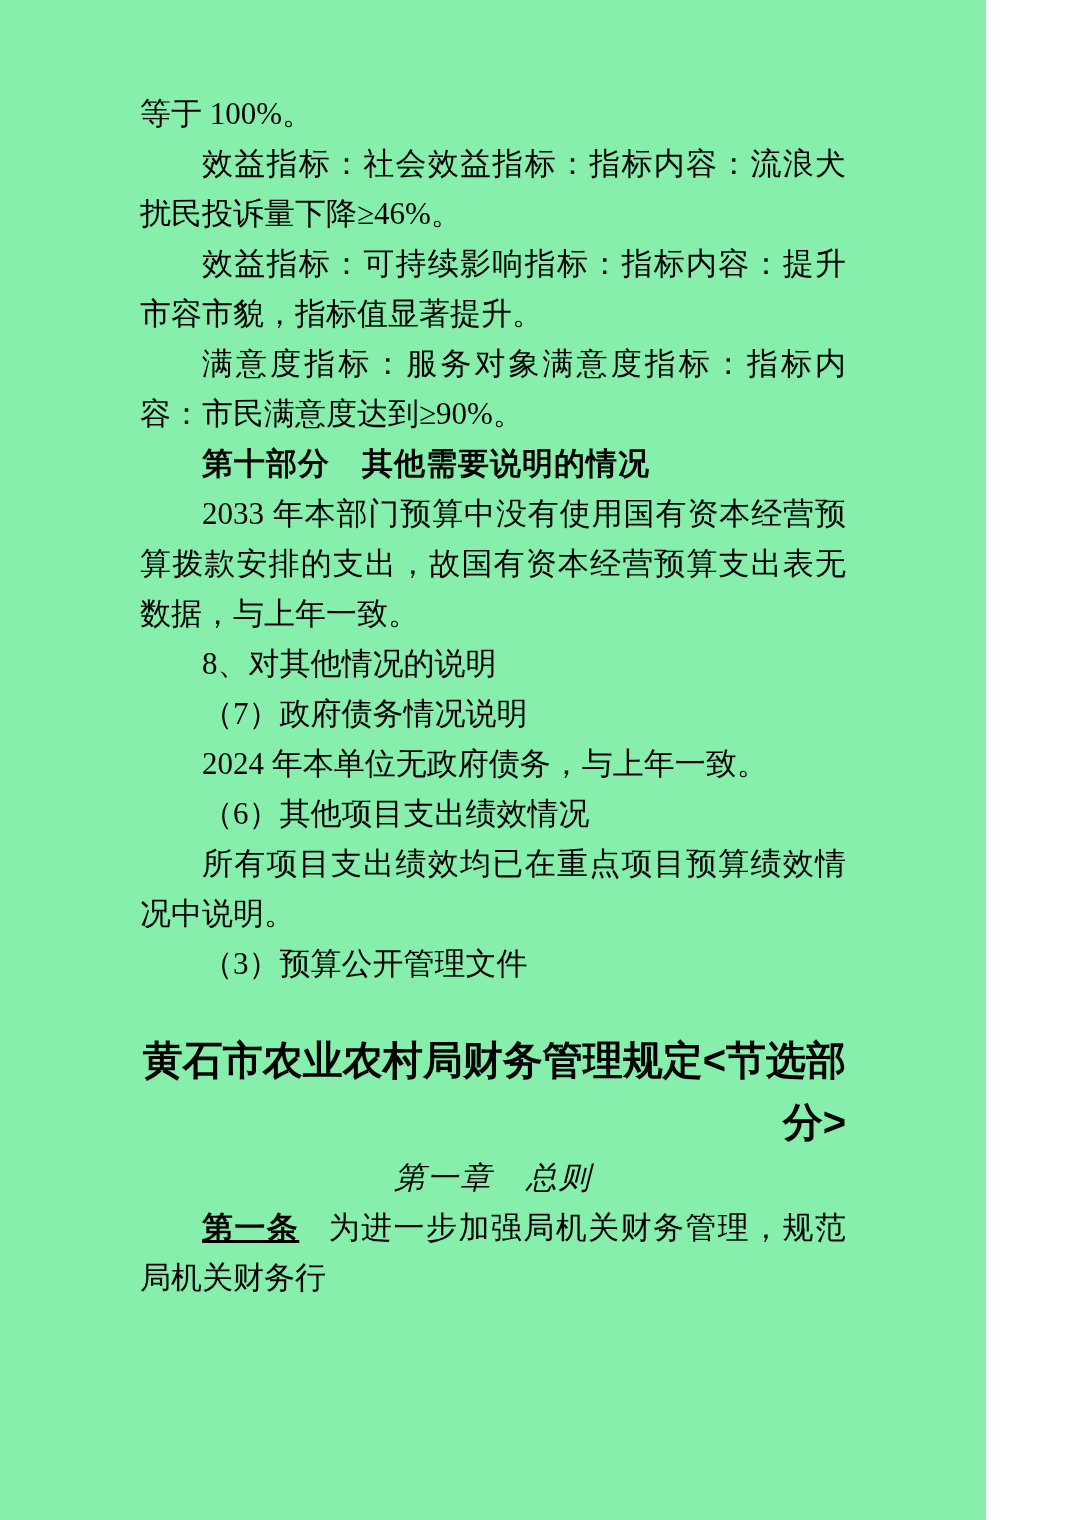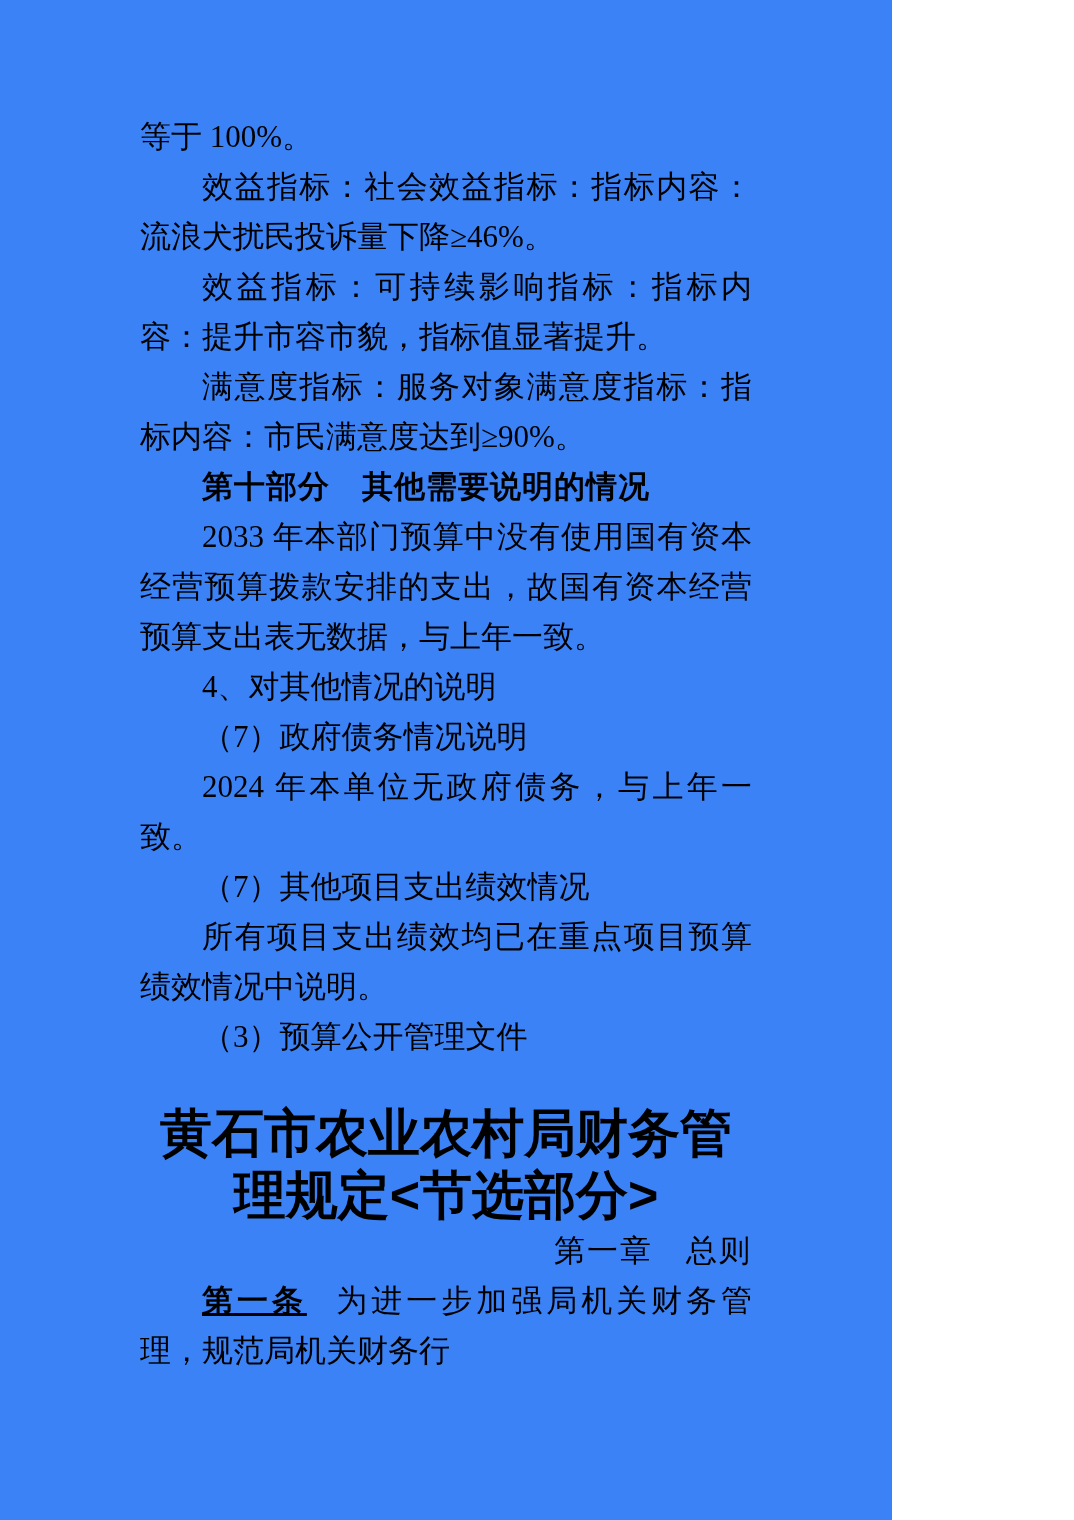--- a/index.html
+++ b/index.html
@@ -2,25 +2,25 @@
 <html lang="zh"><head>
 <meta charset="utf-8">
 <style>
   html, body {
     margin: 0;
     padding: 0;
     background: #ffffff;
   }
   .page {
     position: relative;
-    width: 892px;
+    width: 986px;
     height: 1520px;
-    background: #3b82f6;
+    background: #86efac;
     box-sizing: border-box;
-    padding: 112px 140px 0 140px;
+    padding: 89px 140px 0 140px;
     overflow: hidden;
   }
   .doc {
     color: #000000;
     font-family: "Liberation Serif", "DejaVu Serif", serif;
     font-size: 31px;
     line-height: 50px;
     text-align: justify;
     text-justify: inter-ideograph;
   }
@@ -31,34 +31,35 @@
   .doc p.no-indent {
     text-indent: 0;
   }
   .part-heading {
     font-family: "Liberation Sans", "DejaVu Sans", sans-serif;
     font-weight: bold;
     letter-spacing: 1px;
   }
   .doc-title {
     text-indent: 0 !important;
-    text-align: center;
+    text-align: right;
     font-family: "Liberation Sans", "DejaVu Sans", sans-serif;
     font-weight: bold;
-    font-size: 52px;
+    font-size: 40px;
     line-height: 62px;
     margin-top: 40px !important;
     letter-spacing: 0px;
   }
   .chapter-heading {
     text-indent: 0 !important;
-    text-align: right;
+    text-align: center;
     font-family: "Liberation Sans", "DejaVu Sans", sans-serif;
     font-weight: normal;
     letter-spacing: 2px;
+    font-style: italic;
   }
   .article-label {
     font-family: "Liberation Sans", "DejaVu Sans", sans-serif;
     font-weight: bold;
     margin-right: 0.95em;
     text-decoration: underline;
   }
 </style>
 </head>
 <body>
@@ -69,24 +70,24 @@
     <section>
       <p class="no-indent">等于 100%。</p>
       <p>效益指标：社会效益指标：指标内容：流浪犬扰民投诉量下降≥46%。</p>
       <p>效益指标：可持续影响指标：指标内容：提升市容市貌，指标值显著提升。</p>
       <p>满意度指标：服务对象满意度指标：指标内容：市民满意度达到≥90%。</p>
     </section>
 
     <section>
       <p class="part-heading">第十部分　其他需要说明的情况</p>
       <p>2033 年本部门预算中没有使用国有资本经营预算拨款安排的支出，故国有资本经营预算支出表无数据，与上年一致。</p>
-      <p>4、对其他情况的说明</p>
+      <p>8、对其他情况的说明</p>
       <p>（7）政府债务情况说明</p>
       <p>2024 年本单位无政府债务，与上年一致。</p>
-      <p>（7）其他项目支出绩效情况</p>
+      <p>（6）其他项目支出绩效情况</p>
       <p>所有项目支出绩效均已在重点项目预算绩效情况中说明。</p>
       <p>（3）预算公开管理文件</p>
     </section>
 
     <section>
       <p class="doc-title">黄石市农业农村局财务管理规定&lt;节选部分&gt;</p>
       <p class="chapter-heading">第一章　总则</p>
       <p><span class="article-label">第一条</span><span>为进一步加强局机关财务管理，规范局机关财务行</span></p>
     </section>
 

